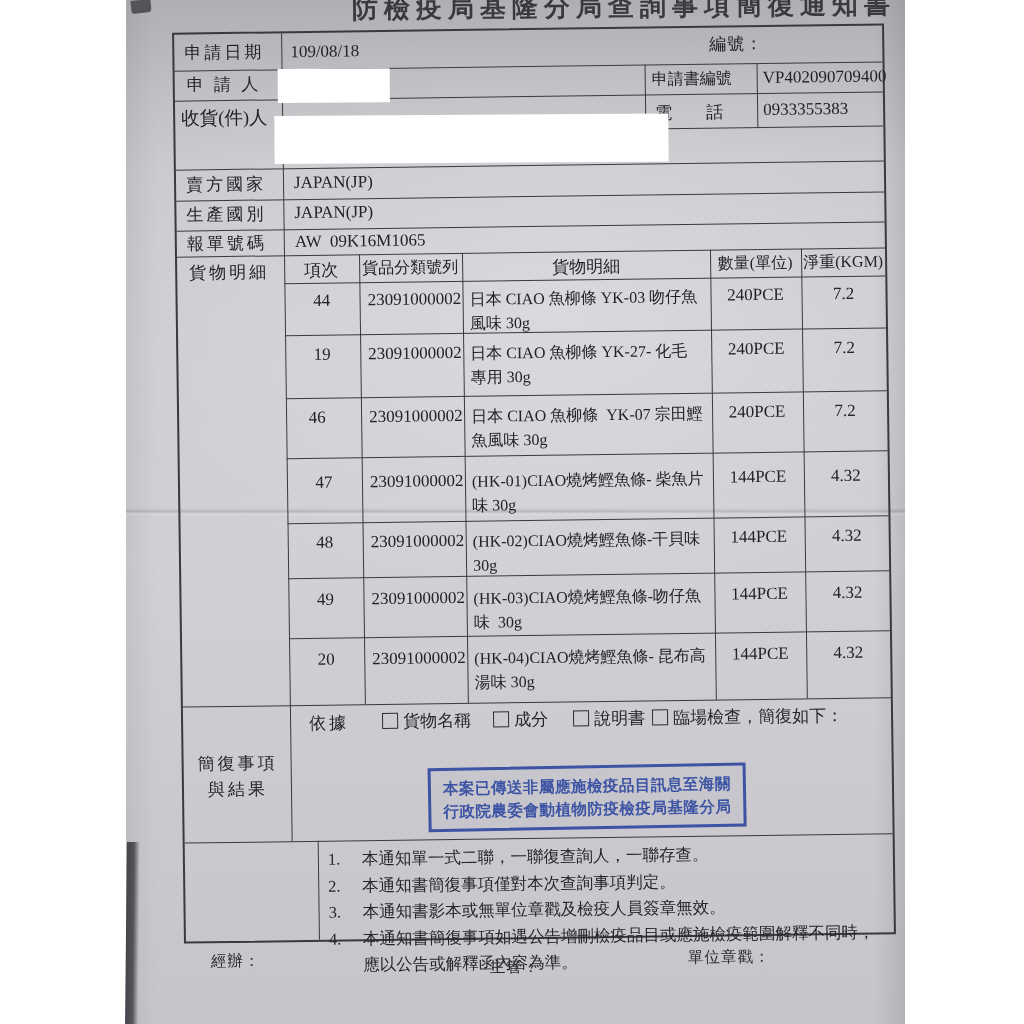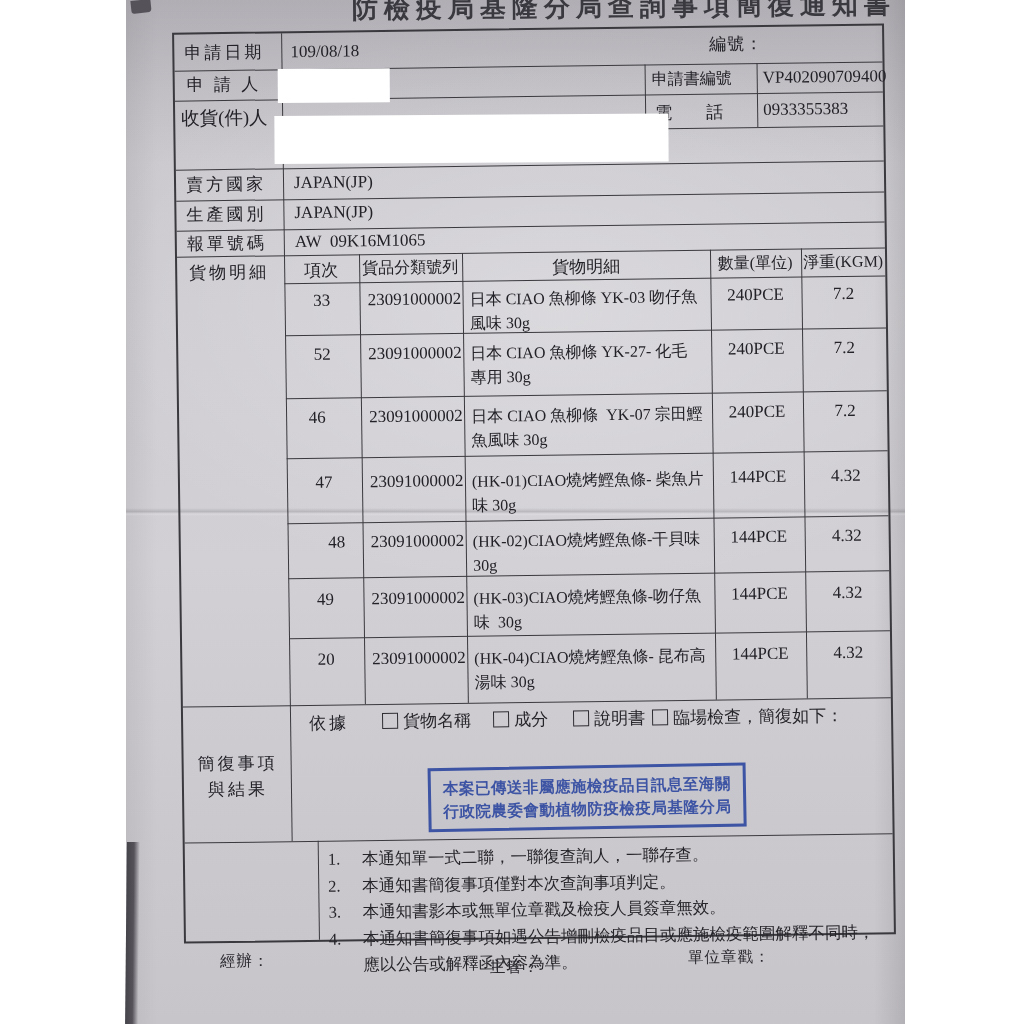--- a/index.html
+++ b/index.html
@@ -120,29 +120,29 @@
   <div class="t" style="left:118px;top:199px">AW  09K16M1065</div>
 
   <div class="t lab" style="left:12px;top:227px">貨物明細</div>
   <div class="t ctr" style="left:144px;top:226px">項次</div>
   <div class="t ctr" style="left:233px;top:226px;font-size:16px">貨品分類號列</div>
   <div class="t ctr" style="left:409px;top:226px">貨物明細</div>
   <div class="t ctr" style="left:578px;top:226px;font-size:16px">數量(單位)</div>
   <div class="t ctr" style="left:666px;top:226px;font-size:16px">淨重(KGM)</div>
 
   <div>
-    <div class="t ctr" style="left:144px;top:258px">33</div>
+    <div class="t ctr" style="left:144px;top:258px">44</div>
     <div class="t" style="left:190px;top:258px">23091000002</div>
     <div class="goods-name" style="left:292px;top:257px;width:232px">日本 CIAO 魚柳條 YK-03 吻仔魚風味 30g</div>
     <div class="t ctr" style="left:578px;top:258px">240PCE</div>
     <div class="t ctr" style="left:666px;top:258px">7.2</div>
   </div>
 
   <div>
-    <div class="t ctr" style="left:144px;top:312px">52</div>
+    <div class="t ctr" style="left:144px;top:312px">19</div>
     <div class="t" style="left:190px;top:312px">23091000002</div>
     <div class="goods-name" style="left:292px;top:311px;width:232px">日本 CIAO 魚柳條 YK-27- 化毛專用 30g</div>
     <div class="t ctr" style="left:578px;top:312px">240PCE</div>
     <div class="t ctr" style="left:666px;top:312px">7.2</div>
   </div>
 
   <div>
     <div class="t ctr" style="left:138px;top:375px">46</div>
     <div class="t" style="left:190px;top:375px">23091000002</div>
     <div class="goods-name" style="left:292px;top:374px;width:232px">日本 CIAO 魚柳條  YK-07 宗田鰹魚風味 30g</div>
@@ -152,21 +152,21 @@
 
   <div>
     <div class="t ctr" style="left:144px;top:440px">47</div>
     <div class="t" style="left:190px;top:440px">23091000002</div>
     <div class="goods-name" style="left:292px;top:439px;width:232px">(HK-01)CIAO燒烤鰹魚條- 柴魚片味 30g</div>
     <div class="t ctr" style="left:578px;top:440px">144PCE</div>
     <div class="t ctr" style="left:666px;top:440px">4.32</div>
   </div>
 
   <div>
-    <div class="t ctr" style="left:156px;top:500px">48</div>
+    <div class="t ctr" style="left:144px;top:500px">48</div>
     <div class="t" style="left:190px;top:500px">23091000002</div>
     <div class="goods-name" style="left:292px;top:499px;width:232px">(HK-02)CIAO燒烤鰹魚條-干貝味 30g</div>
     <div class="t ctr" style="left:578px;top:500px">144PCE</div>
     <div class="t ctr" style="left:666px;top:500px">4.32</div>
   </div>
 
   <div>
     <div class="t ctr" style="left:144px;top:557px">49</div>
     <div class="t" style="left:190px;top:557px">23091000002</div>
     <div class="goods-name" style="left:292px;top:556px;width:232px">(HK-03)CIAO燒烤鰹魚條-吻仔魚味  30g</div>
@@ -211,15 +211,15 @@
     <div class="note-row">
       <span class="note-no">4.</span>
       <span>本通知書簡復事項如遇公告增刪檢疫品目或應施檢疫範圍解釋不同時，應以公告或解釋函內容為準。</span>
     </div>
   </div>
 
   <div class="redact" style="left:103px;top:36px;width:112px;height:34px"></div>
   <div class="redact" style="left:99px;top:84px;width:394px;height:48px"></div>
 </div>
 
-<div class="foot" style="left:220px;top:951px">經辦：</div>
+<div class="foot" style="left:211px;top:951px">經辦：</div>
 <div class="foot" style="left:490px;top:957px">主管：</div>
 <div class="foot" style="left:688px;top:947px">單位章戳：</div>
 
 </body></html>

